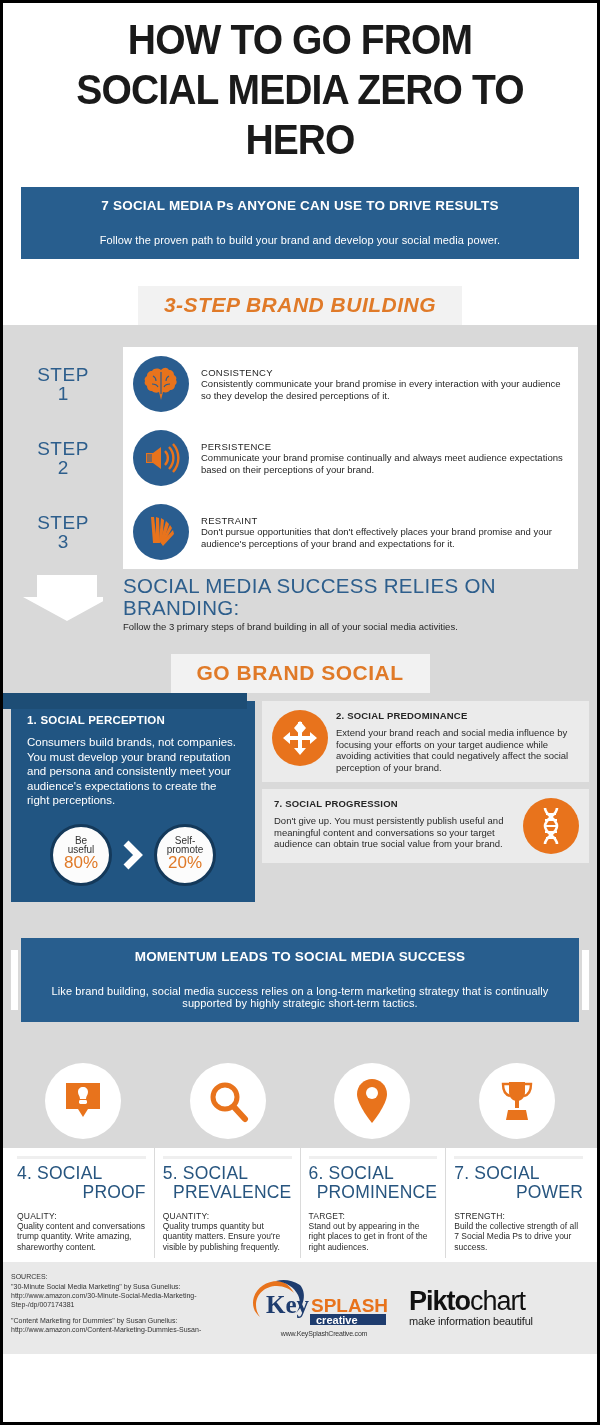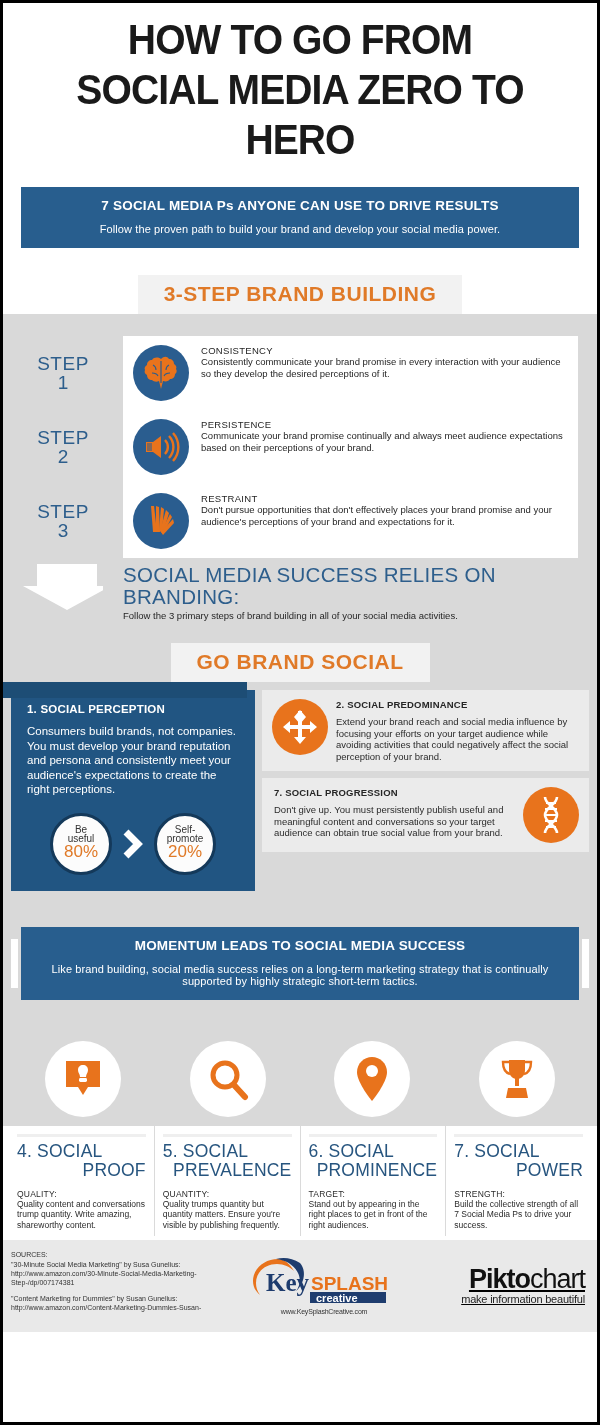--- a/index.html
+++ b/index.html
@@ -34,21 +34,21 @@
   }
   .ribbon:before { left:-12px; }
   .ribbon:after  { right:-12px; }
   .ribbon-notch-l, .ribbon-notch-r {
     position:absolute; top:12px; width:7px; height:calc(100% - 24px);
     background:#fff;
   }
   .ribbon-notch-l { left:-10px; }
   .ribbon-notch-r { right:-10px; }
   .ribbon-title { font-size:13.5px; font-weight:bold; letter-spacing:0.2px; }
-  .ribbon-sub { font-size:11px; margin-top:10px; letter-spacing:0.1px; }
+  .ribbon-sub { font-size:11px; margin-top:21px; letter-spacing:0.1px; }
 
   
   .chip-row { text-align:center; background:#fff; position:relative; z-index:5; }
   .chip {
     display:inline-block; background:#f2f2f2; color:#e07a28;
     font-family:"Liberation Sans Narrow","Liberation Sans",sans-serif;
     font-size:21px; font-weight:bold; letter-spacing:0.5px;
     padding:7px 26px 8px;
   }
 
@@ -60,21 +60,21 @@
   .step-row { display:flex; align-items:stretch; position:relative; }
   .step-label {
     width:120px; flex:0 0 120px; display:flex; flex-direction:column;
     align-items:center; justify-content:center;
     color:#2d5e8c;
     font-family:"Liberation Sans Narrow","Liberation Sans",sans-serif;
   }
   .step-word { font-size:19px; line-height:19px; letter-spacing:0.5px; }
   .step-num  { font-size:19px; line-height:20px; }
   .step-card {
-    flex:1; background:#fff; display:flex; align-items:flex-start;
+    flex:1; background:#fff; display:flex; align-items:center;
     padding:9px 12px 9px 10px; margin-right:19px; min-height:68px;
   }
   .icon-circle {
     width:56px; height:56px; flex:0 0 56px; border-radius:50%;
     background:#2a5d8f; display:flex; align-items:center; justify-content:center;
     margin-right:12px;
   }
   .step-text { color:#262626; }
   .step-head { font-size:9.5px; letter-spacing:0.3px; }
   .step-body { font-size:9.5px; line-height:12px; }
@@ -148,21 +148,21 @@
   .col-kicker { color:#2b2b2b; font-size:8.5px; margin-top:9px; letter-spacing:0.2px; }
   .col-body { color:#2b2b2b; font-size:8.5px; line-height:10.5px; }
 
   
   .footer { background:#e9e9e9; display:flex; align-items:center; padding:6px 8px 8px; height:92px; }
   .sources { width:228px; flex:0 0 228px; color:#333; font-size:7px; line-height:9.2px; }
   .sources .blk { margin-bottom:7px; }
   .logo-key { width:170px; flex:0 0 170px; text-align:center; }
   .key-mark { position:relative; display:inline-block; }
   .key-url { font-size:7px; color:#333; margin-top:1px; letter-spacing:-0.2px; }
-  .logo-pik { flex:1; text-align:right; padding-right:4px;text-decoration:underline; }
+  .logo-pik { flex:1; text-align:left; padding-right:4px; }
   .pik-word { font-size:27px; line-height:27px; color:#111; letter-spacing:-1px; }
   .pik-word b { font-weight:bold; }
   .pik-tag { font-size:11px; color:#222; letter-spacing:-0.2px; }
 </style>
 </head>
 <body>
 
 <div class="page">
 
   <div class="title-block">
@@ -172,21 +172,21 @@
 
   <div class="ribbon-wrap">
     <div class="ribbon">
       <span class="ribbon-notch-l"></span>
       <span class="ribbon-notch-r"></span>
       <div class="ribbon-title">7 SOCIAL MEDIA Ps ANYONE CAN USE TO DRIVE RESULTS</div>
       <div class="ribbon-sub">Follow the proven path to build your brand and develop your social media power.</div>
     </div>
   </div>
 
-  <div class="chip-row" style="padding:11px 0 0;">
+  <div class="chip-row" style="padding:11px 0 0;font-style:italic;">
     <span class="chip">3-STEP BRAND BUILDING</span>
   </div>
 
   <div class="gray-panel" style="margin-top:-14px; padding-top:22px;">
     <div class="steps-area">
 
       <div class="step-row">
         <div class="step-label">
           <div class="step-word">STEP</div>
           <div class="step-num">1</div>

